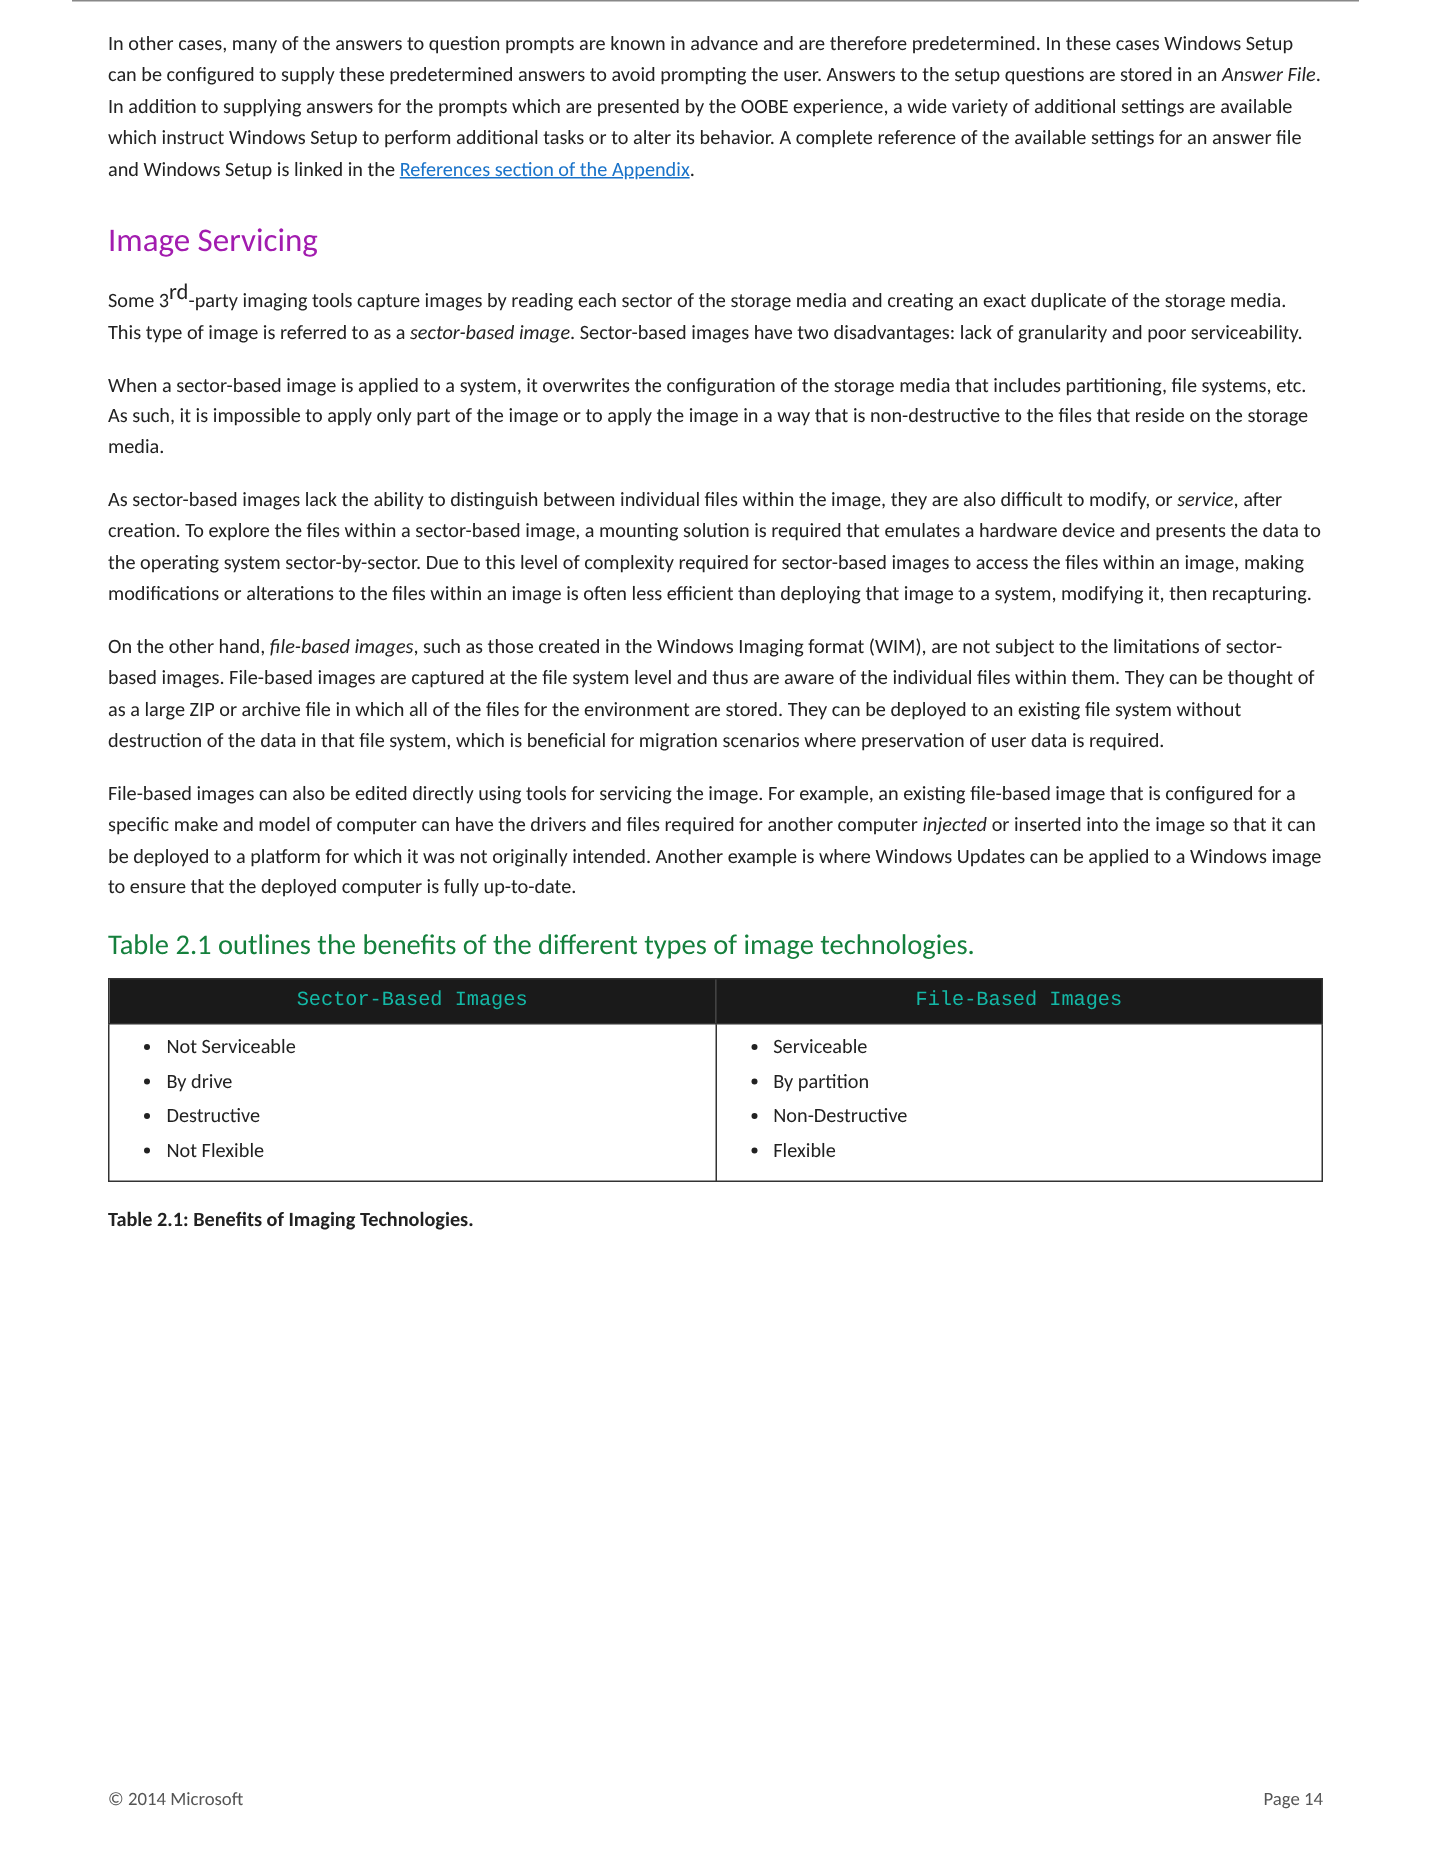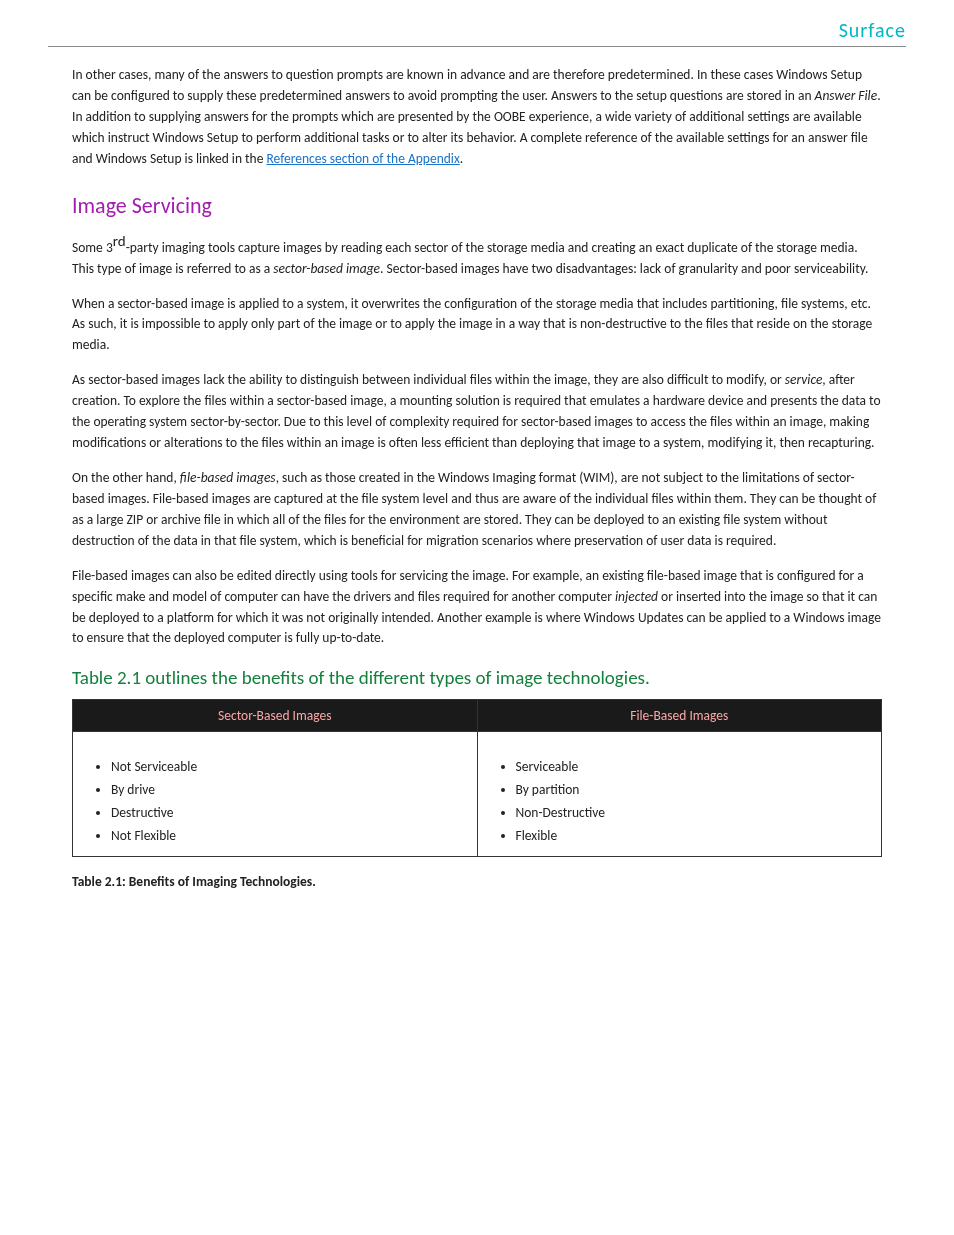--- a/index.html
+++ b/index.html
@@ -88,30 +88,31 @@
     .image-table {
       width: 100%;
       border-collapse: collapse;
       margin-top: 4px;
       margin-bottom: 8px;
       font-size: 13.5px;
     }
 
     .image-table thead tr th {
       background-color: #1a1a1a;
-      color: #fca5a5;
+      color: #14b8a6;
       padding: 7px 16px;
       text-align: center;
       font-weight: normal;
       border: 1.5px solid #333;
+      font-family: Liberation Mono, monospace;
     }
 
     .image-table tbody tr td {
       vertical-align: top;
-      padding: 24px 16px 8px 20px;
+      padding: 4px 16px 8px 20px;
       border: 1.5px solid #333;
       width: 50%;
     }
 
     .image-table tbody tr td ul {
       list-style: disc;
       padding-left: 18px;
       line-height: 1.7;
     }
 
@@ -130,23 +131,20 @@
       display: flex;
       justify-content: space-between;
       font-size: 12.5px;
       color: #555;
     }
   </style>
 </head>
 <body>
 
 <div class="page">
-  <div class="header">
-    <span class="header-logo">Surface</span>
-  </div>
   <hr class="header-divider">
 
   <div class="content">
 
 
     <p class="paragraph">
       <span>In other cases, many of the answers to question prompts are known in advance and are therefore predetermined. In these cases Windows Setup can be configured to supply these predetermined answers to avoid prompting the user. Answers to the setup questions are stored in an</span>
       <em>Answer File</em><span>. In addition to supplying answers for the prompts which are presented by the OOBE experience, a wide variety of additional settings are available which instruct Windows Setup to perform additional tasks or to alter its behavior. A complete reference of the available settings for an answer file and Windows Setup is linked in the</span>
       <a href="#">References section of the Appendix</a><span>.</span>
     </p>
@@ -204,13 +202,17 @@
             </ul>
           </td>
         </tr>
       </tbody>
     </table>
 
     <p class="table-title">Table 2.1: Benefits of Imaging Technologies.</p>
 
   </div>
 
+  <div class="footer">
+    <span>© 2014 Microsoft</span>
+    <span>Page 14</span>
+  </div>
 </div>
 
 </body></html>

